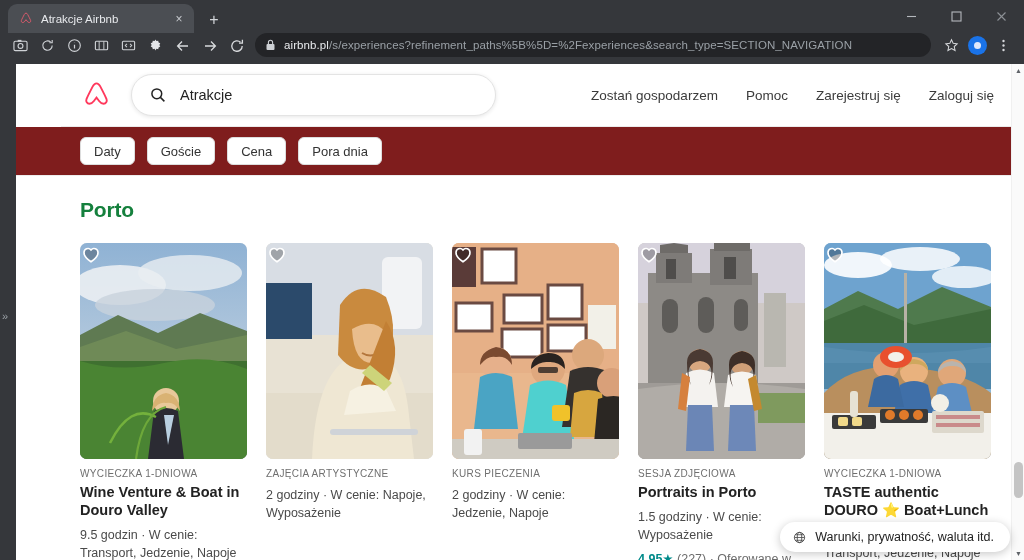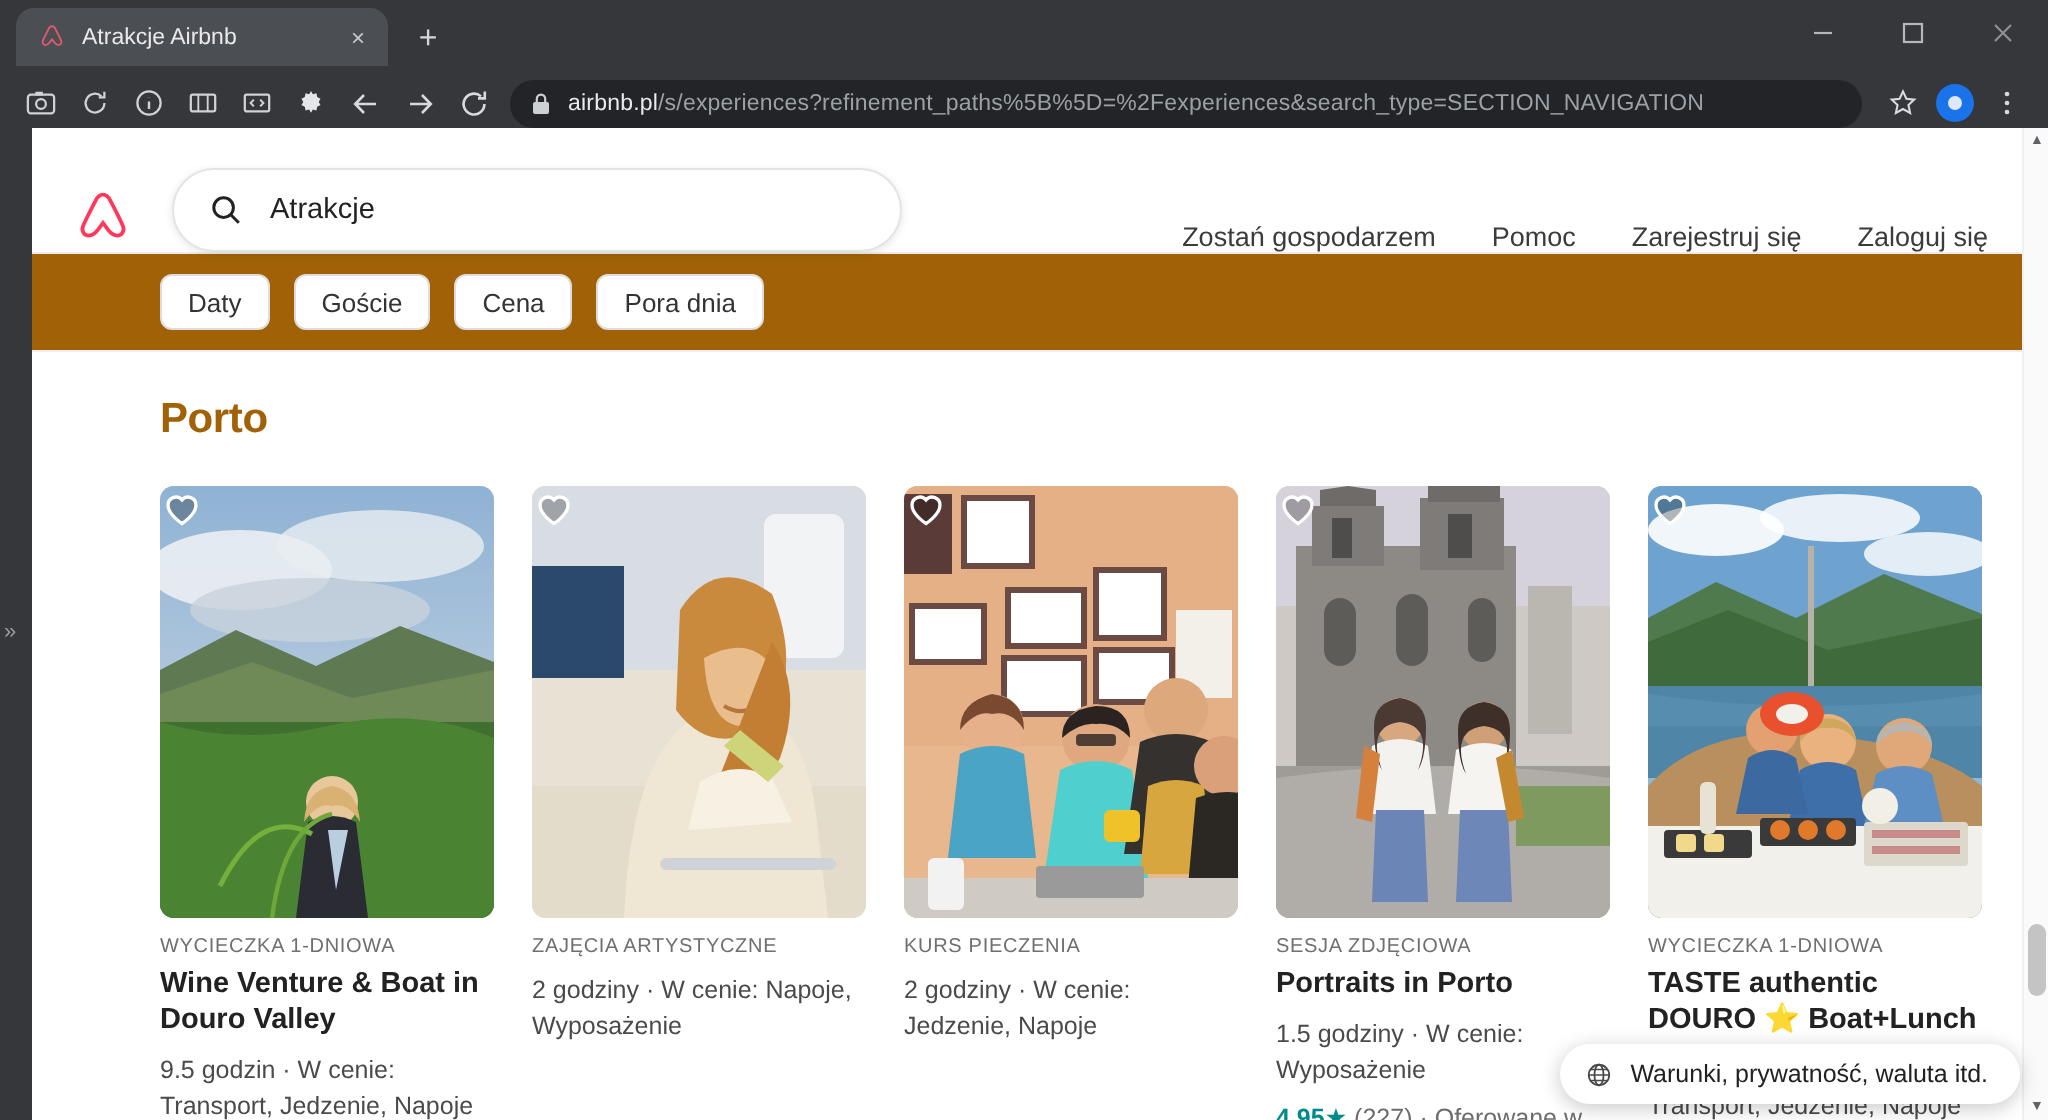--- a/index.html
+++ b/index.html
@@ -34,21 +34,21 @@
   .newtab {
     margin-left: 7px; width: 26px; height: 26px; color: #d2d5d9;
     font-size: 16px; line-height: 26px; text-align: center; border-radius: 4px;
   }
   .wincontrols { position: absolute; right: 0; top: 0; height: 32px; display: flex; }
   .wc { width: 45px; height: 32px; display: flex; align-items: center; justify-content: center; color: #b4b8bd; }
   .wc svg { display: block; }
 
   .toolbar {
     position: absolute; left: 0; top: 33px; width: 1024px; height: 31px;
-    background: #35373b; display: flex; align-items: flex-end; padding: 0 8px; gap: 2px;
+    background: #35373b; display: flex; align-items: flex-start; padding: 0 8px; gap: 2px;
   }
   .tb-btn {
     width: 25px; height: 25px; display: flex; align-items: center; justify-content: center;
     color: #cfd2d6; border-radius: 4px; flex: 0 0 25px;
   }
   .tb-btn svg { display: block; }
   .omnibox {
     flex: 1 1 auto; height: 24px; margin: 0 6px 0 4px; background: #232427;
     border-radius: 12px; display: flex; align-items: center; padding: 0 10px; gap: 8px;
     min-width: 0;
@@ -75,47 +75,47 @@
 
   
   .viewport {
     position: absolute; left: 16px; top: 64px; width: 1008px; height: 496px;
     background: #ffffff; overflow: hidden;
   }
 
   
   .site-header {
     position: relative; height: 63px; background: #fff;
-    border-bottom: 1px solid #ebebeb; display: flex; align-items: flex-end;
+    border-bottom: 1px solid #ebebeb; display: flex; align-items: center; margin-left: 45px;
   }
   .logo { width: 70px; display: flex; justify-content: center; align-items: center; }
   .searchbar {
     width: 365px; height: 42px; background: #fff; border: 1px solid #e4e4e4;
     border-radius: 22px; box-shadow: 0 1px 4px rgba(0,0,0,.10);
     display: flex; align-items: center; padding: 0 18px; gap: 14px;
   }
   .searchbar .sq { flex: 0 0 16px; color: #222; }
   .search-text { font-size: 14.5px; color: #222; font-weight: 500; }
   .nav-links { margin-left: auto; display: flex; align-items: center; gap: 28px; padding-right: 30px; }
   .nav-link { font-size: 13.5px; color: #3b3b3b; white-space: nowrap; }
 
   
   .filterbar {
     height: 49px; border-bottom: 1px solid #ededed; display: flex;
-    align-items: center; gap: 12px; padding-left: 64px; background: #a16207;
+    align-items: center; gap: 12px; padding-left: 64px; background: #7f1d1d;
   }
   .chip {
     height: 28px; border: 1px solid #dddddd; border-radius: 6px;
     display: flex; align-items: center; padding: 0 13px;
     font-size: 13px; color: #333; background: #fff; white-space: nowrap;
   }
 
   
   .results { padding: 22px 0 0 64px; }
-  .page-title { font-size: 21px; font-weight: bold; color: #a16207; letter-spacing: -.2px; }
+  .page-title { font-size: 21px; font-weight: bold; color: #15803d; letter-spacing: -.2px; }
   .grid { display: flex; gap: 19px; margin-top: 21px; }
   .card { width: 167px; flex: 0 0 167px; }
   .card-img {
     position: relative; width: 167px; height: 216px; border-radius: 7px;
     overflow: hidden; background: #cfd6dc;
   }
   .card-img svg { position: absolute; inset: 0; display: block; }
   .heart { position: absolute; right: 9px; top: 9px; width: 22px; height: 22px; }
   .cat {
     margin-top: 9px; font-size: 10px; color: #6f6f6f; letter-spacing: .35px;

